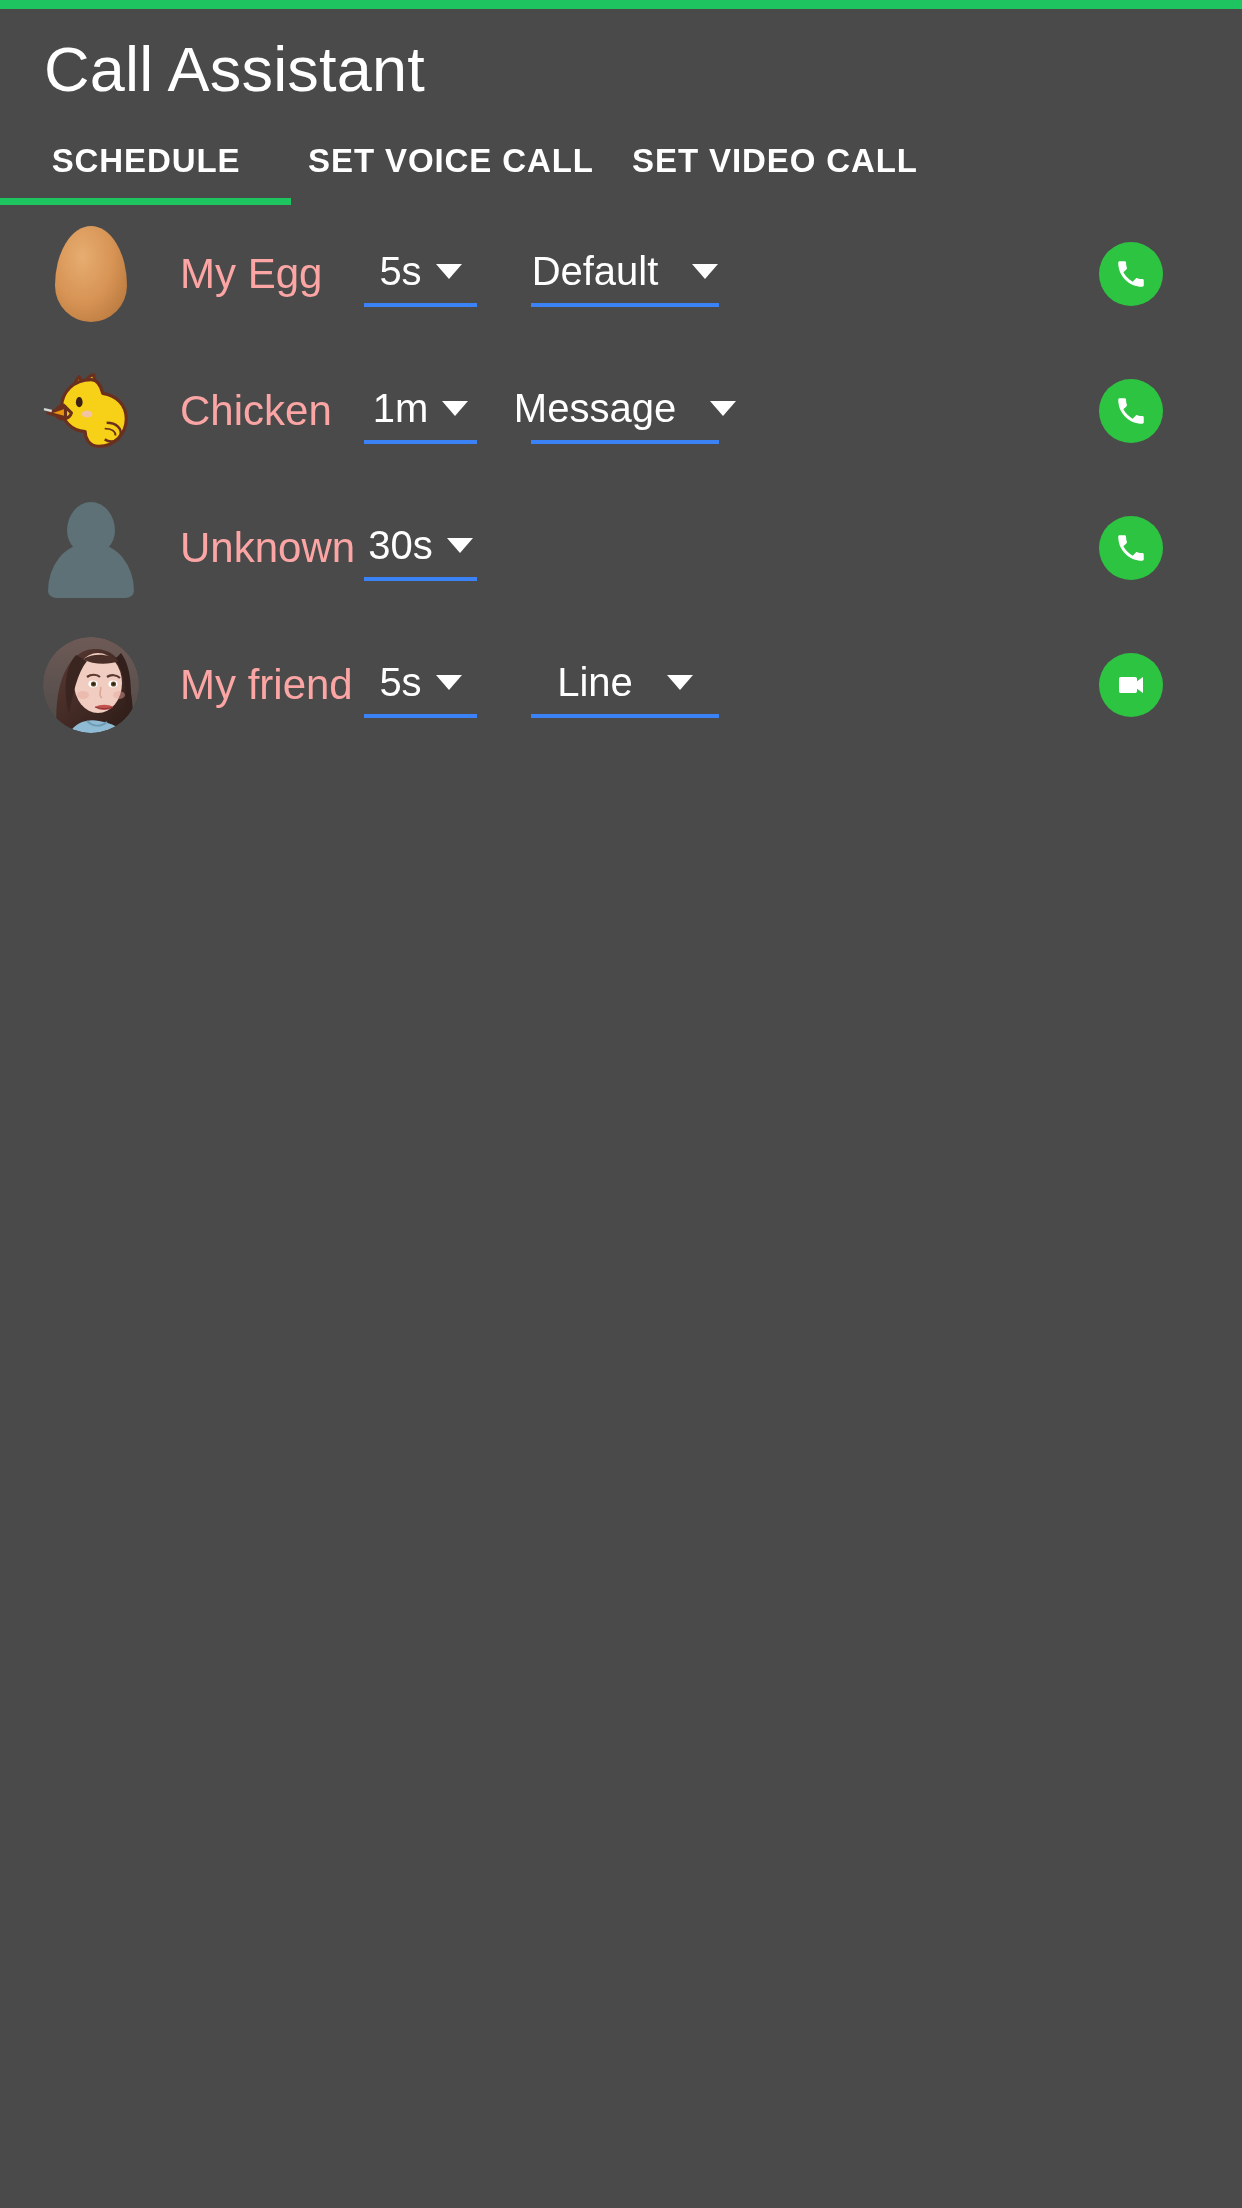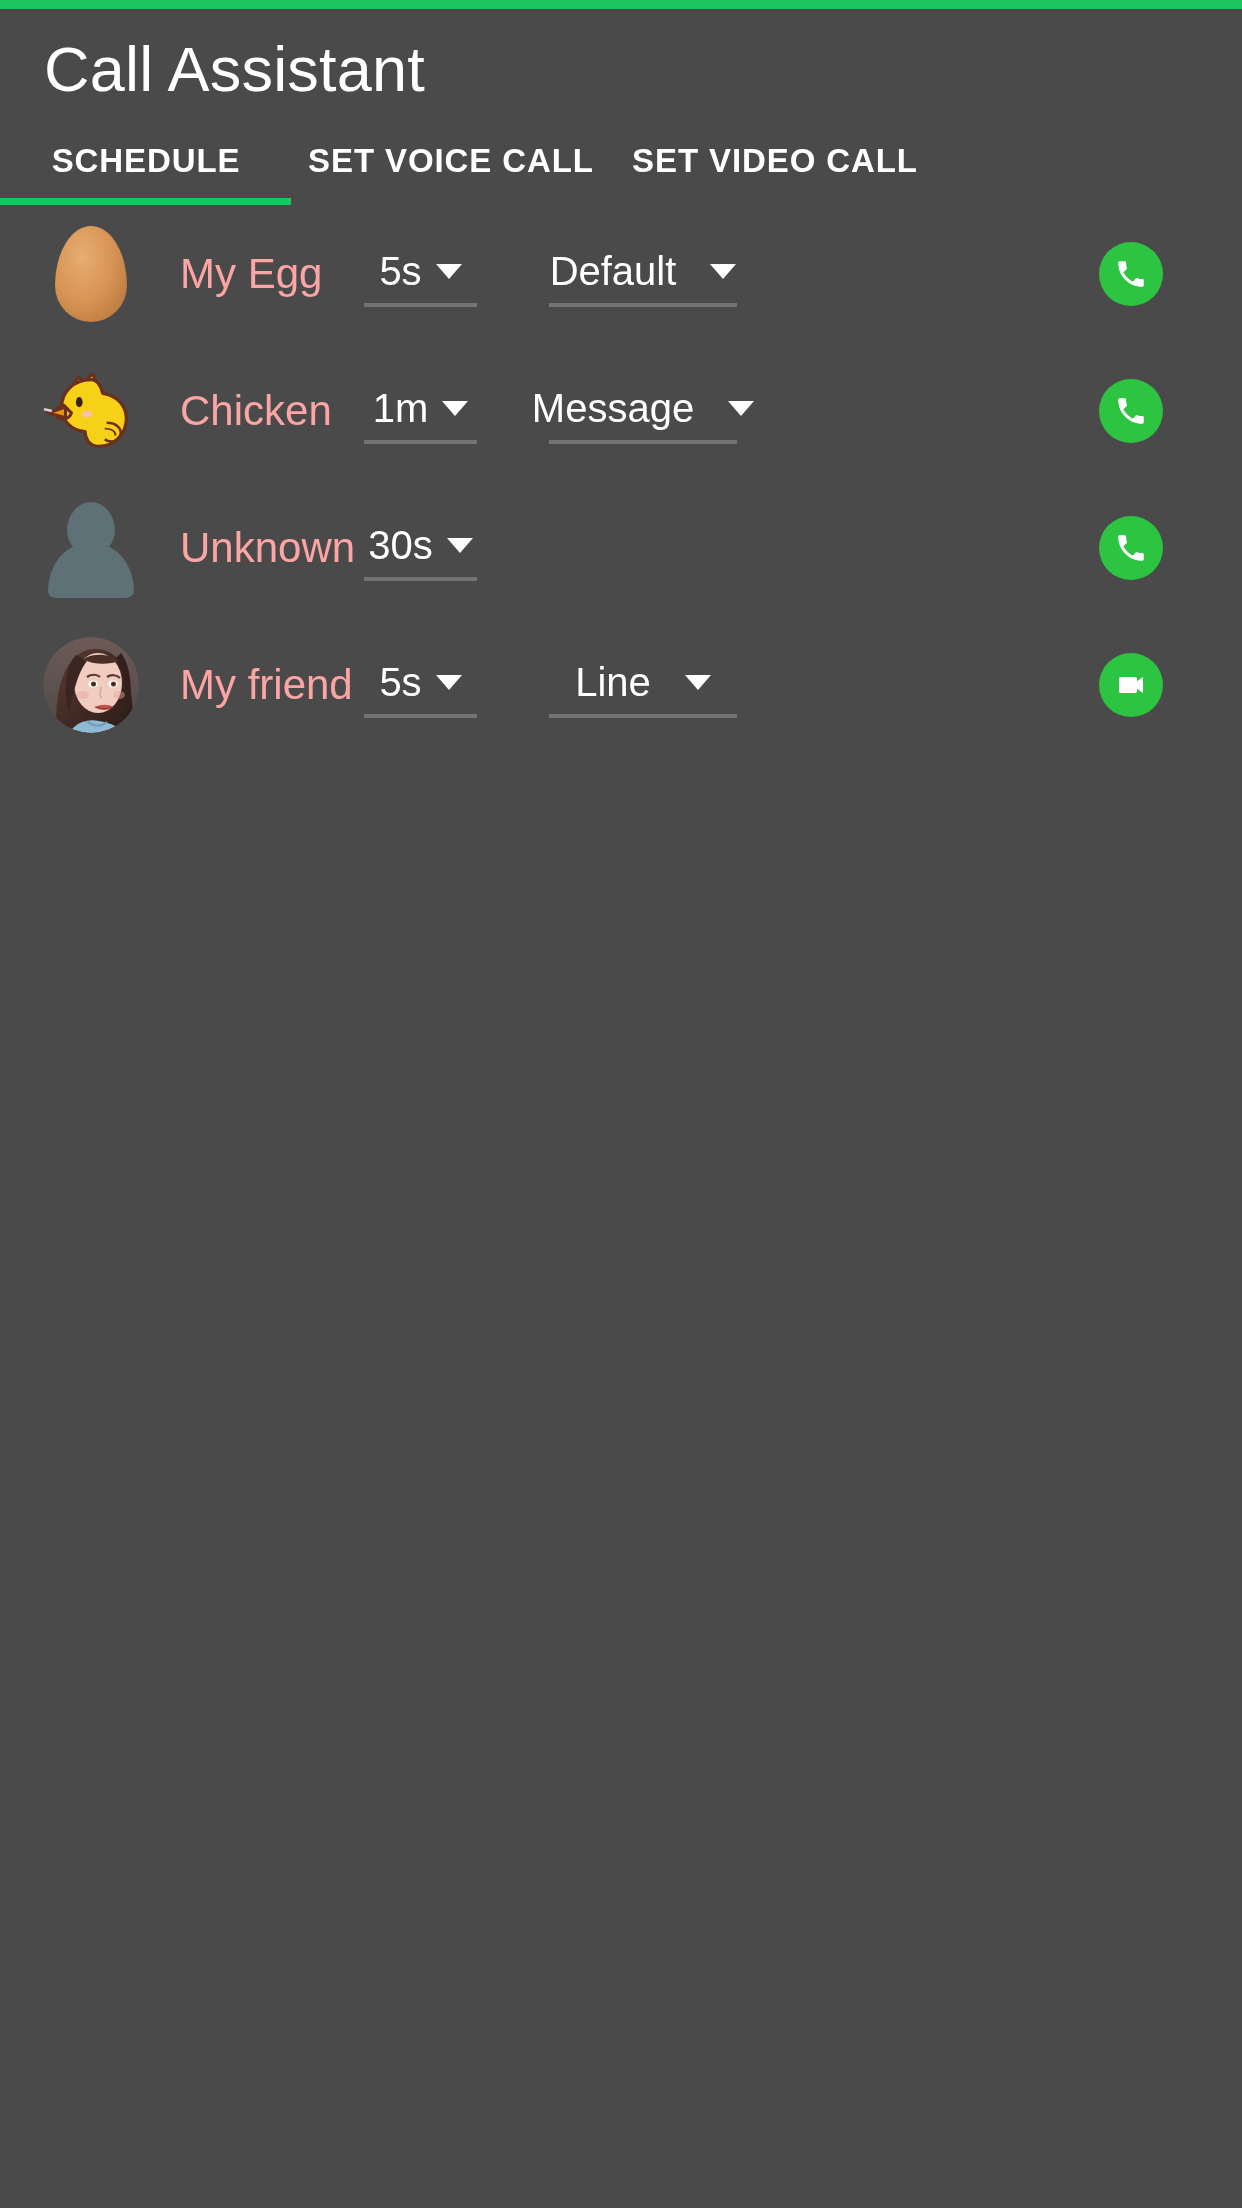--- a/index.html
+++ b/index.html
@@ -157,29 +157,29 @@
     font-size: 42px;
     font-weight: 400;
     white-space: nowrap;
   }
 
   .dropdown {
     position: absolute;
     top: 50%;
     transform: translateY(-50%);
     height: 66px;
-    border-bottom: 4px solid #737373;
+    border-bottom: 4px solid #3b82f6;
     display: flex;
     align-items: center;
     justify-content: center;
     box-sizing: border-box;
     text-align: right;
   }
   .dropdown.delay-dd    { left: 364px; width: 113px; }
-  .dropdown.channel-dd  { left: 549px; width: 188px; gap: 20px; }
+  .dropdown.channel-dd  { left: 531px; width: 188px; gap: 20px; }
 
   .dd-value {
     color: #ffffff;
     font-size: 40px;
     font-weight: 400;
     white-space: nowrap;
   }
   .dd-caret {
     margin-left: 14px;
     width: 0; height: 0;

